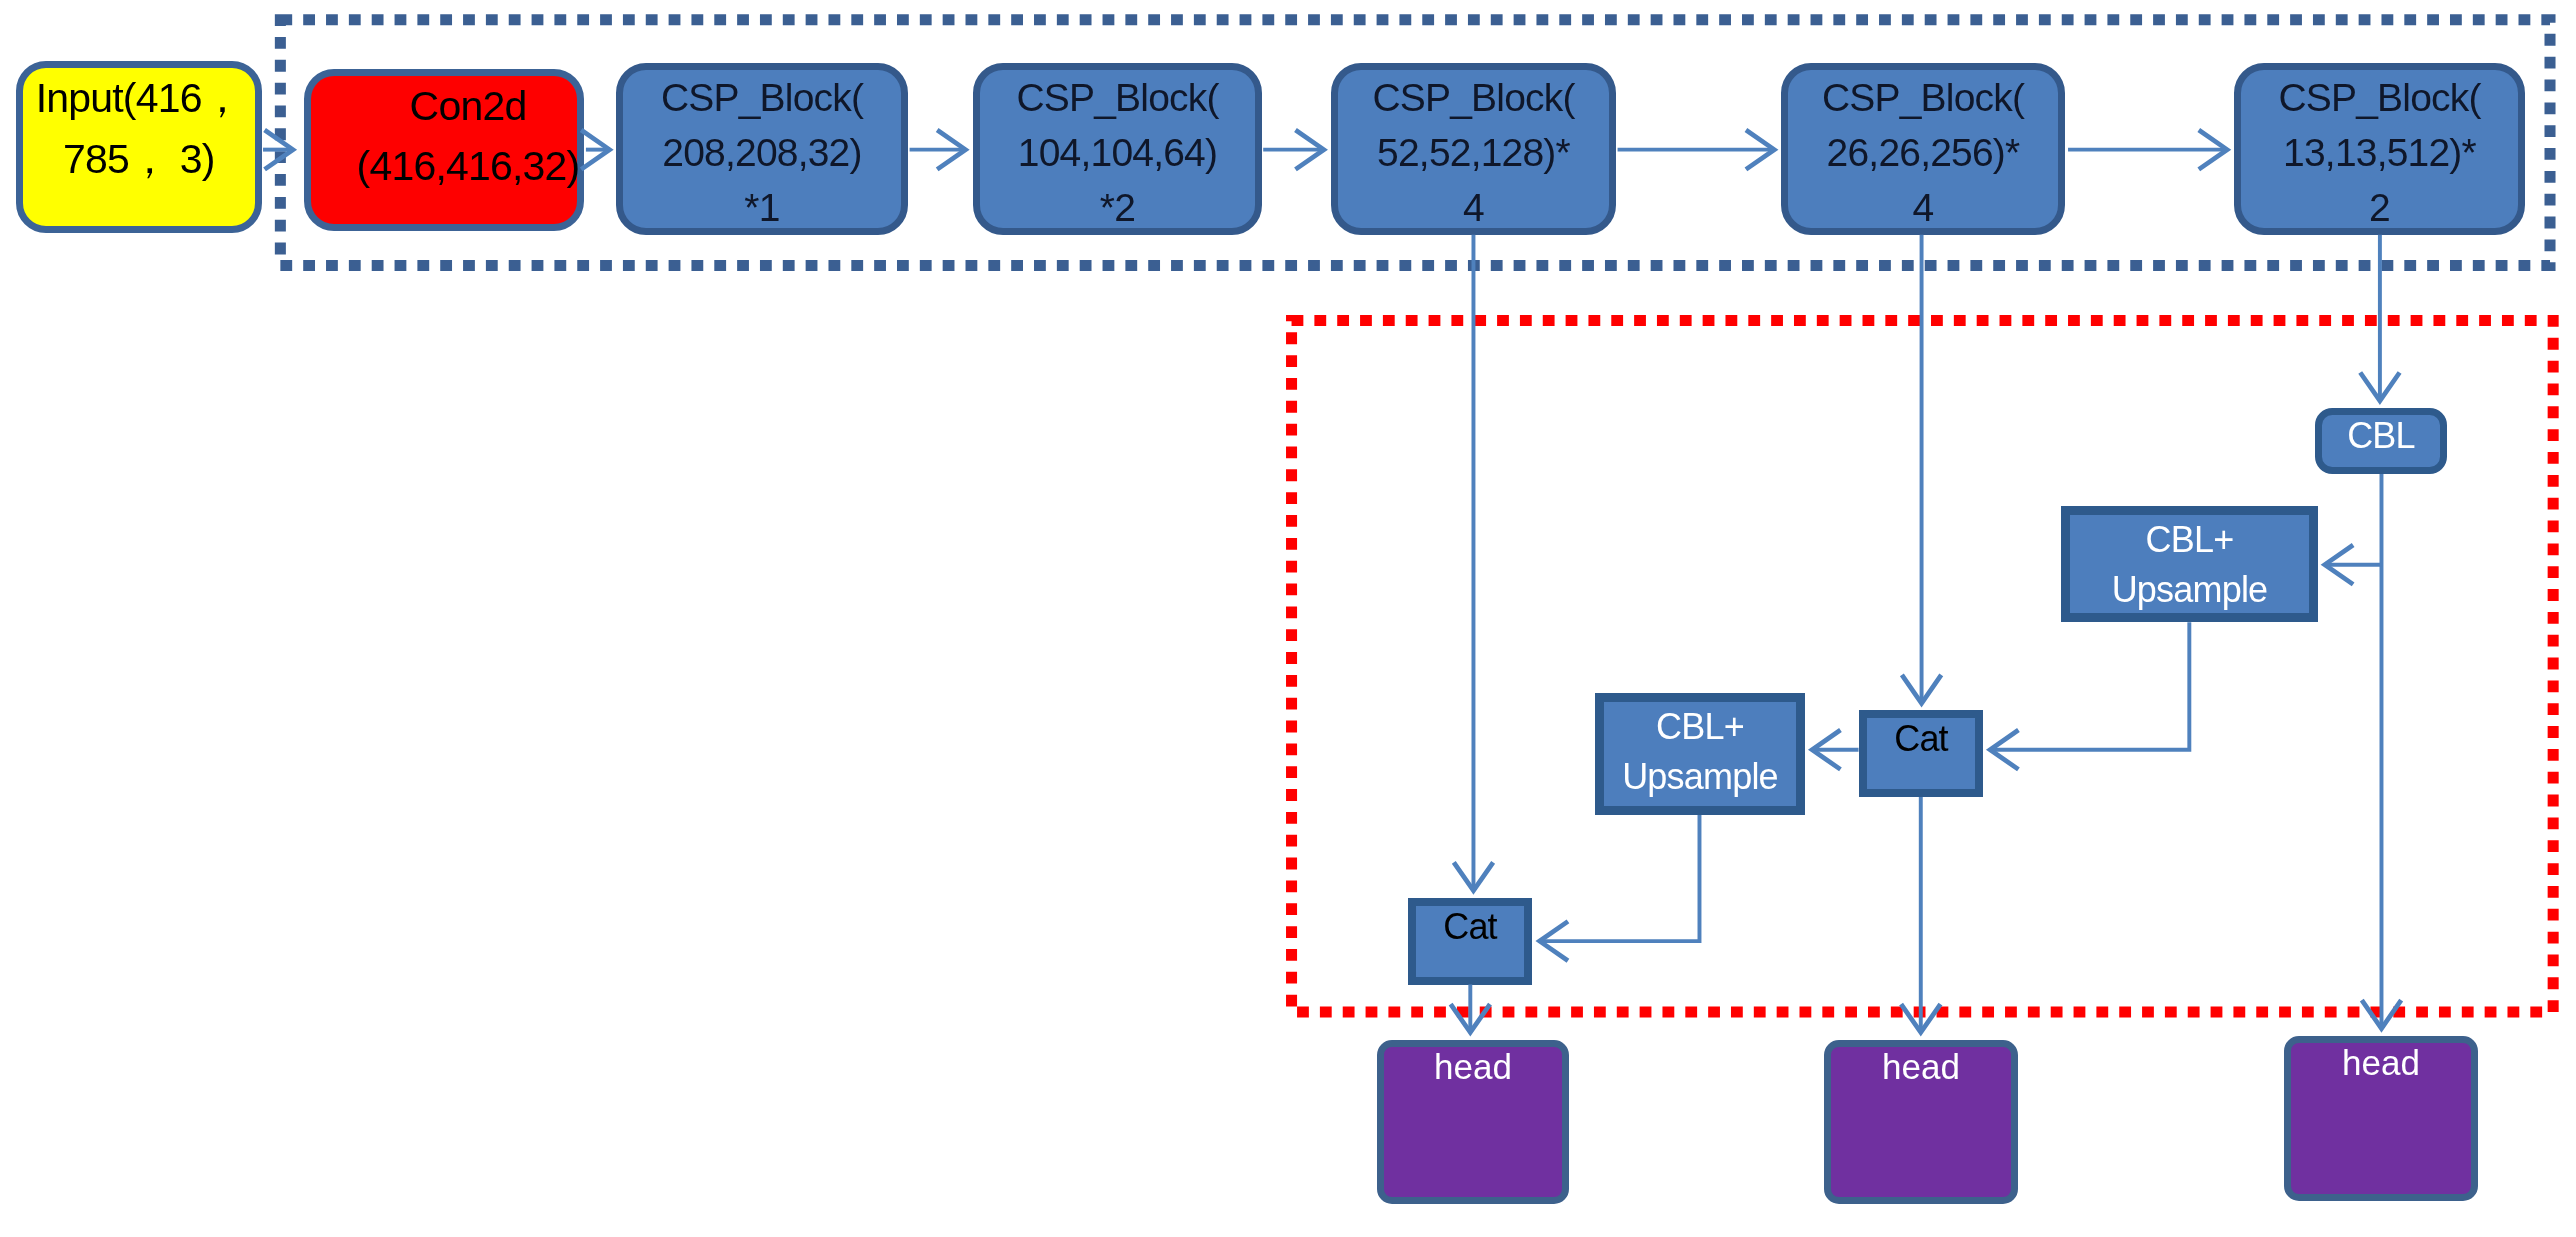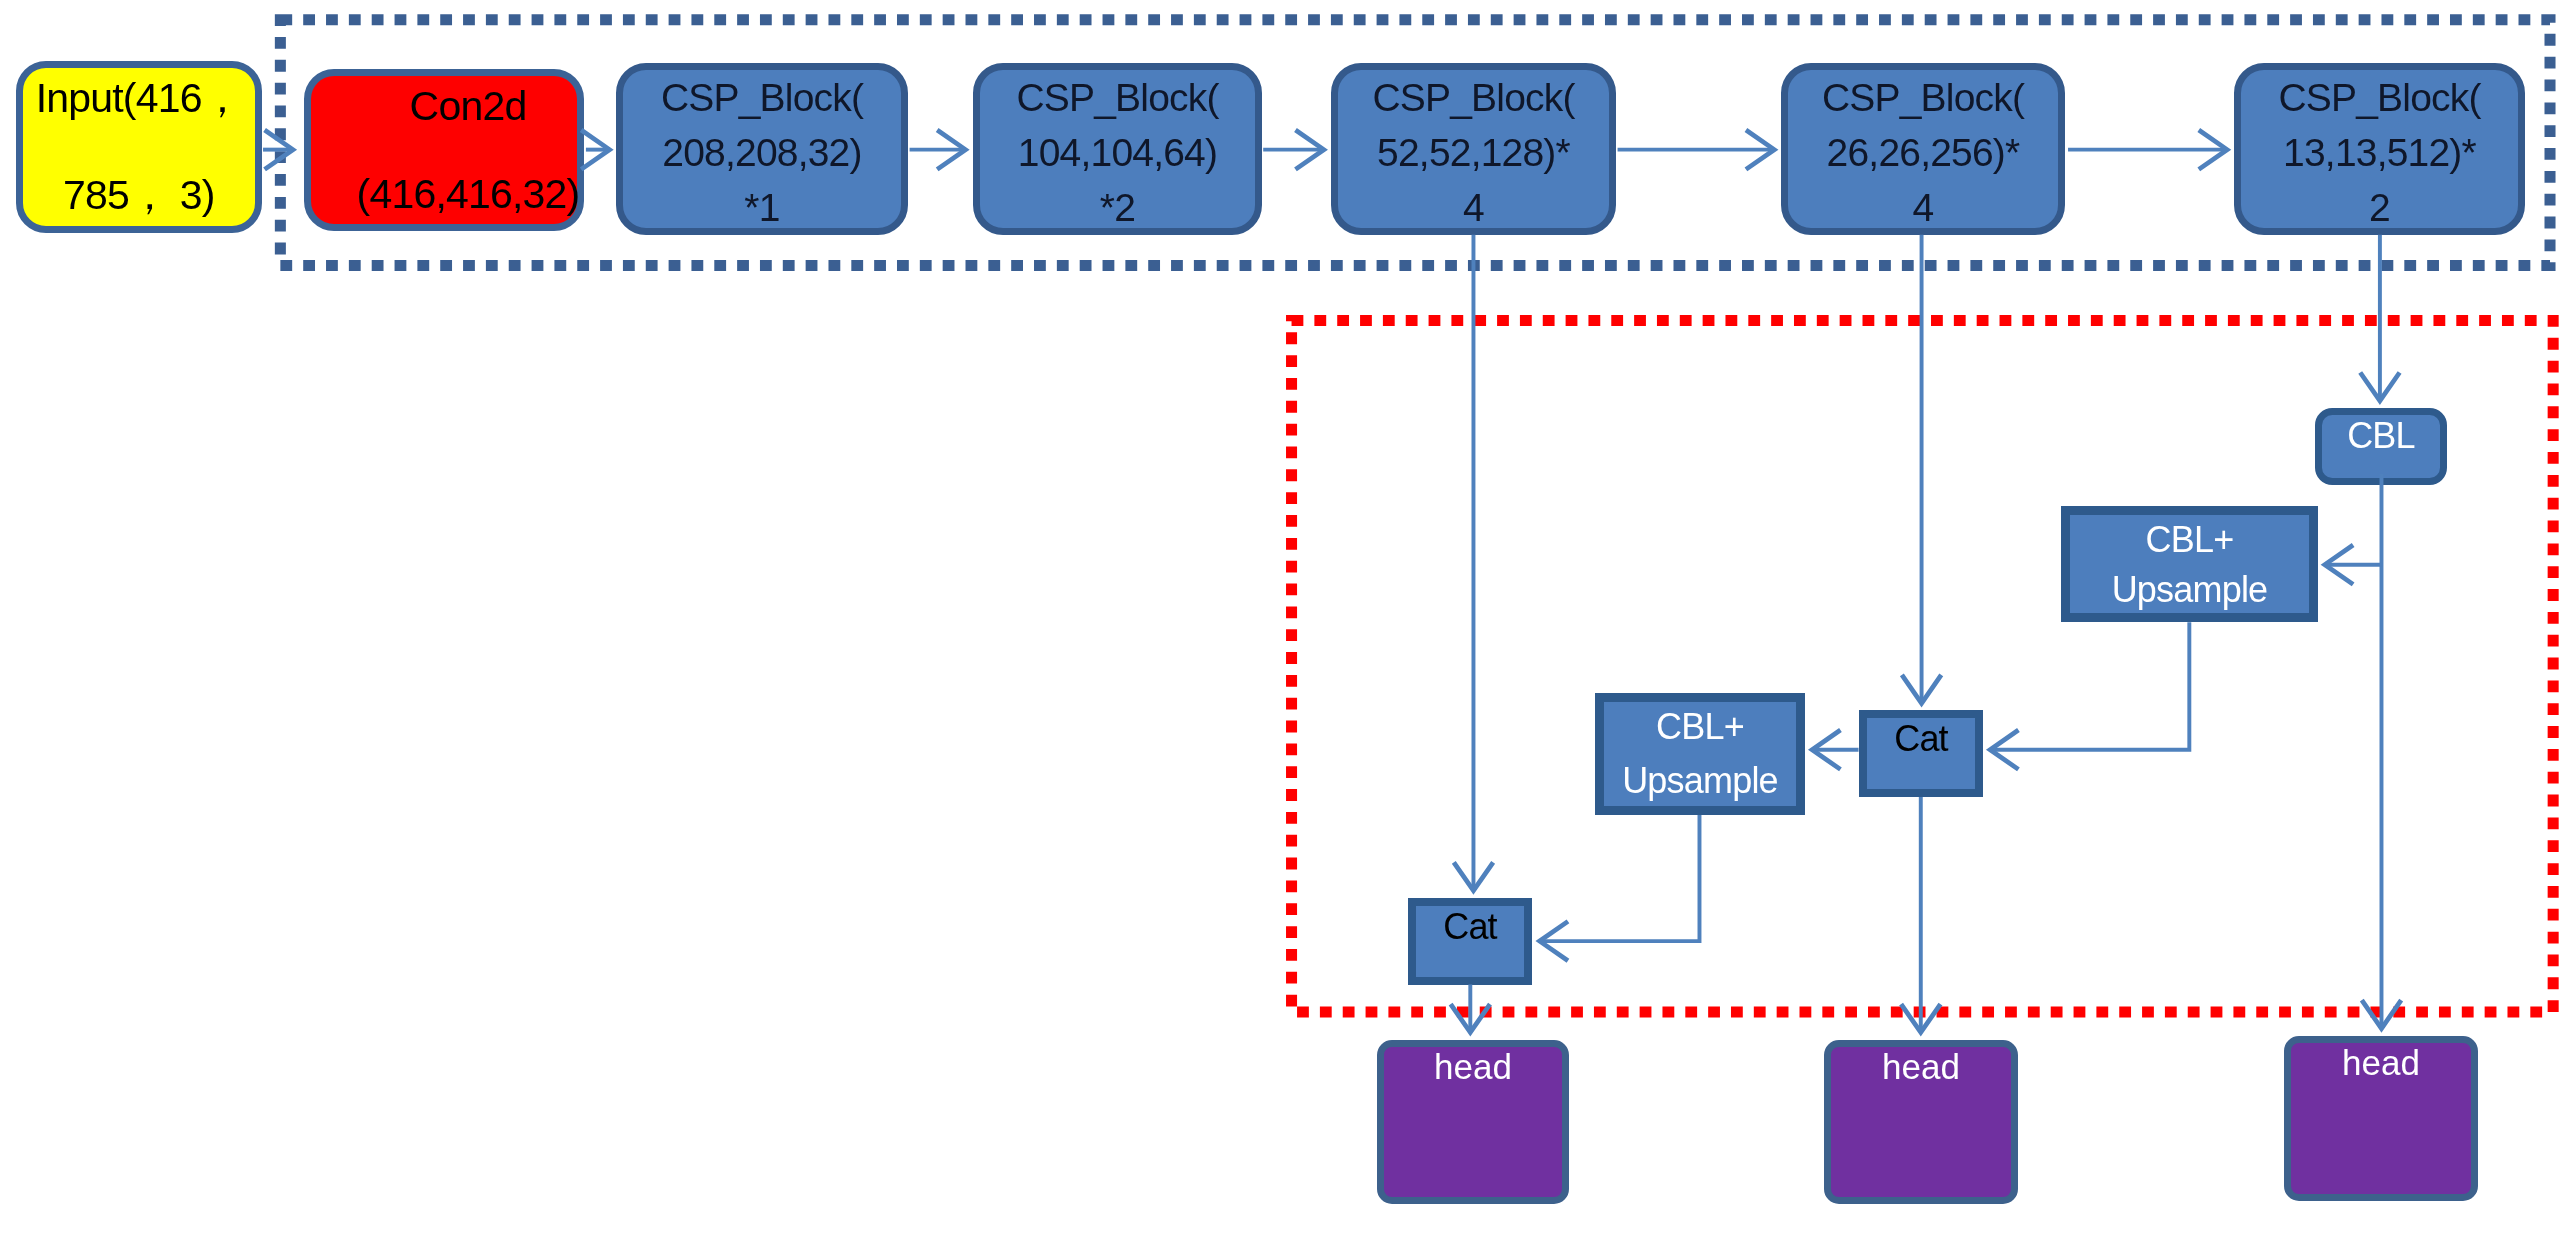--- a/index.html
+++ b/index.html
@@ -6,21 +6,21 @@
   #canvas{
     position:relative;
     width:2576px;height:1238px;
     font-family:"Liberation Sans", sans-serif;
     overflow:hidden;
     background:#ffffff;
   }
   .node{
     position:absolute;
     display:flex;flex-direction:column;
-    align-items:center;justify-content:space-between;
+    align-items:center;justify-content:flex-start;
     text-align:center;
     box-sizing:border-box;
     letter-spacing:-0.8px;
   }
   .ln{display:block;}
   
   .rounded{border-radius:30px;}
   .csp{
     background:#4D7EBD;border:7px solid #34598B;color:#0f172a;
     font-size:39px;line-height:55px;
@@ -30,21 +30,21 @@
     font-size:41px;line-height:61px;}
   #n-con2d{left:304px;top:69px;width:280px;height:162px;
     background:#FE0000;border:7px solid #3C6396;color:#000000;
     font-size:41px;line-height:60px;padding-left:48px;}
   #n-csp1{left:616px;top:63px;width:292px;height:172px;}
   #n-csp2{left:973px;top:63px;width:289px;height:172px;}
   #n-csp3{left:1331px;top:63px;width:285px;height:172px;}
   #n-csp4{left:1781px;top:63px;width:284px;height:172px;}
   #n-csp5{left:2234px;top:63px;width:291px;height:172px;}
   
-  #n-cbl{left:2315px;top:408px;width:132px;height:77px;
+  #n-cbl{left:2315px;top:408px;width:132px;height:66px;
     background:#4D7EBD;border:7px solid #2E5A8C;border-radius:17.3px;
     color:#fff;font-size:36px;}
   .rect{
     background:#4D7EBD;border:9.5px solid #2E5A8C;color:#ffffff;
     font-size:36px;line-height:50px;
   }
   #n-cblup-r{left:2061px;top:506px;width:257px;height:116px;}
   #n-cblup-m{left:1595px;top:693px;width:210px;height:122px;}
   .cat{
     background:#4D7EBD;border:8.7px solid #2E5A8C;color:#000000;

